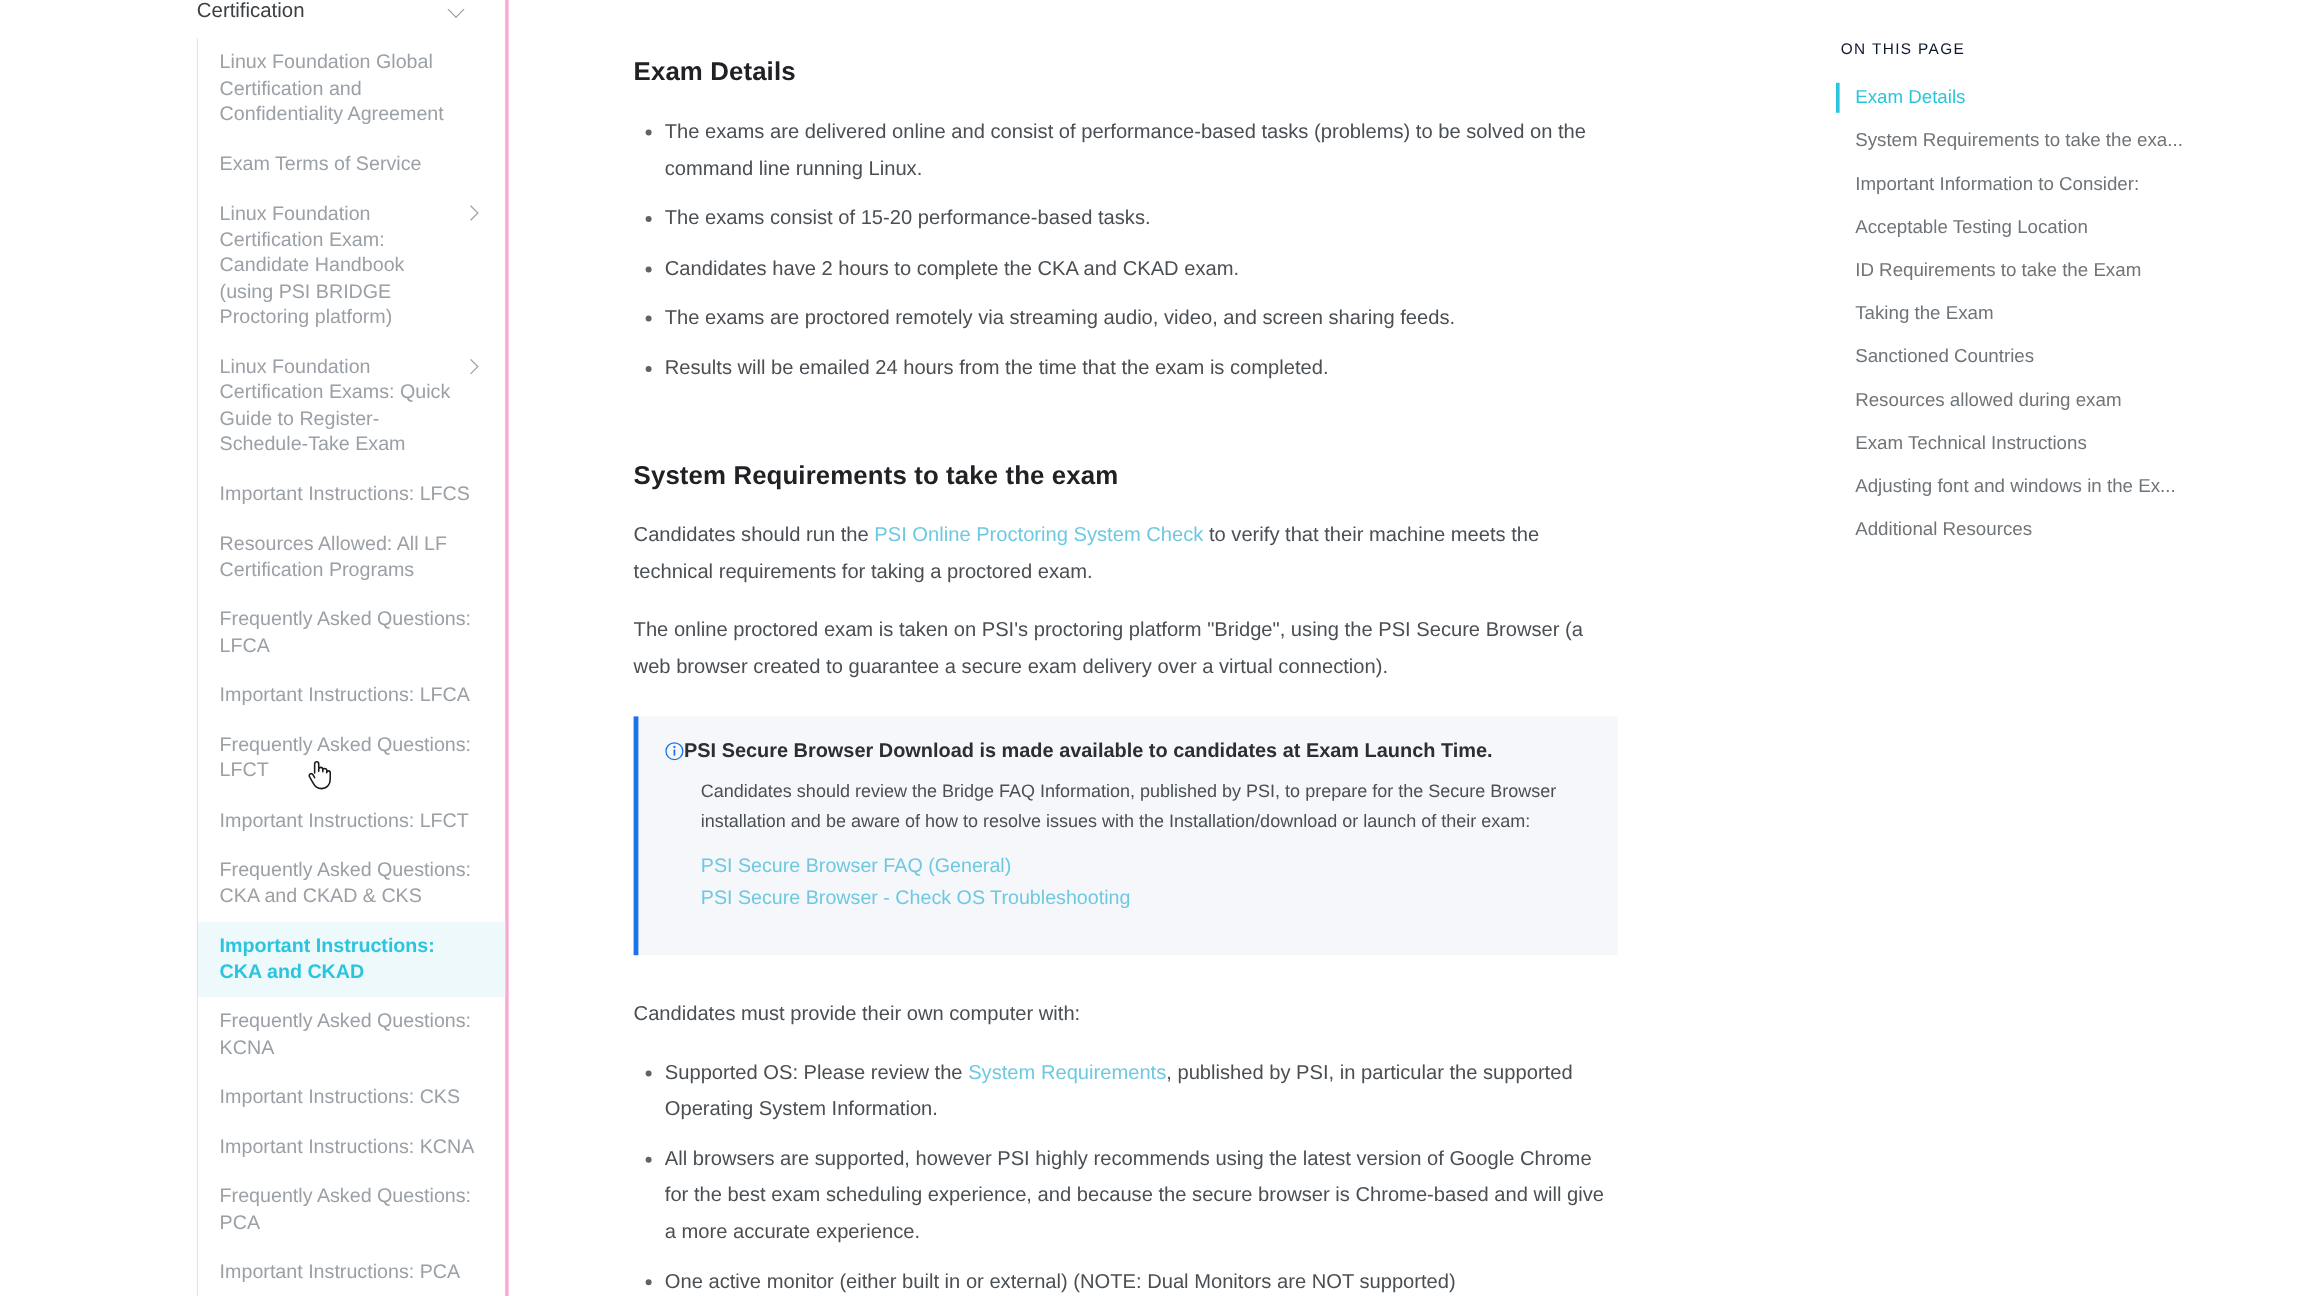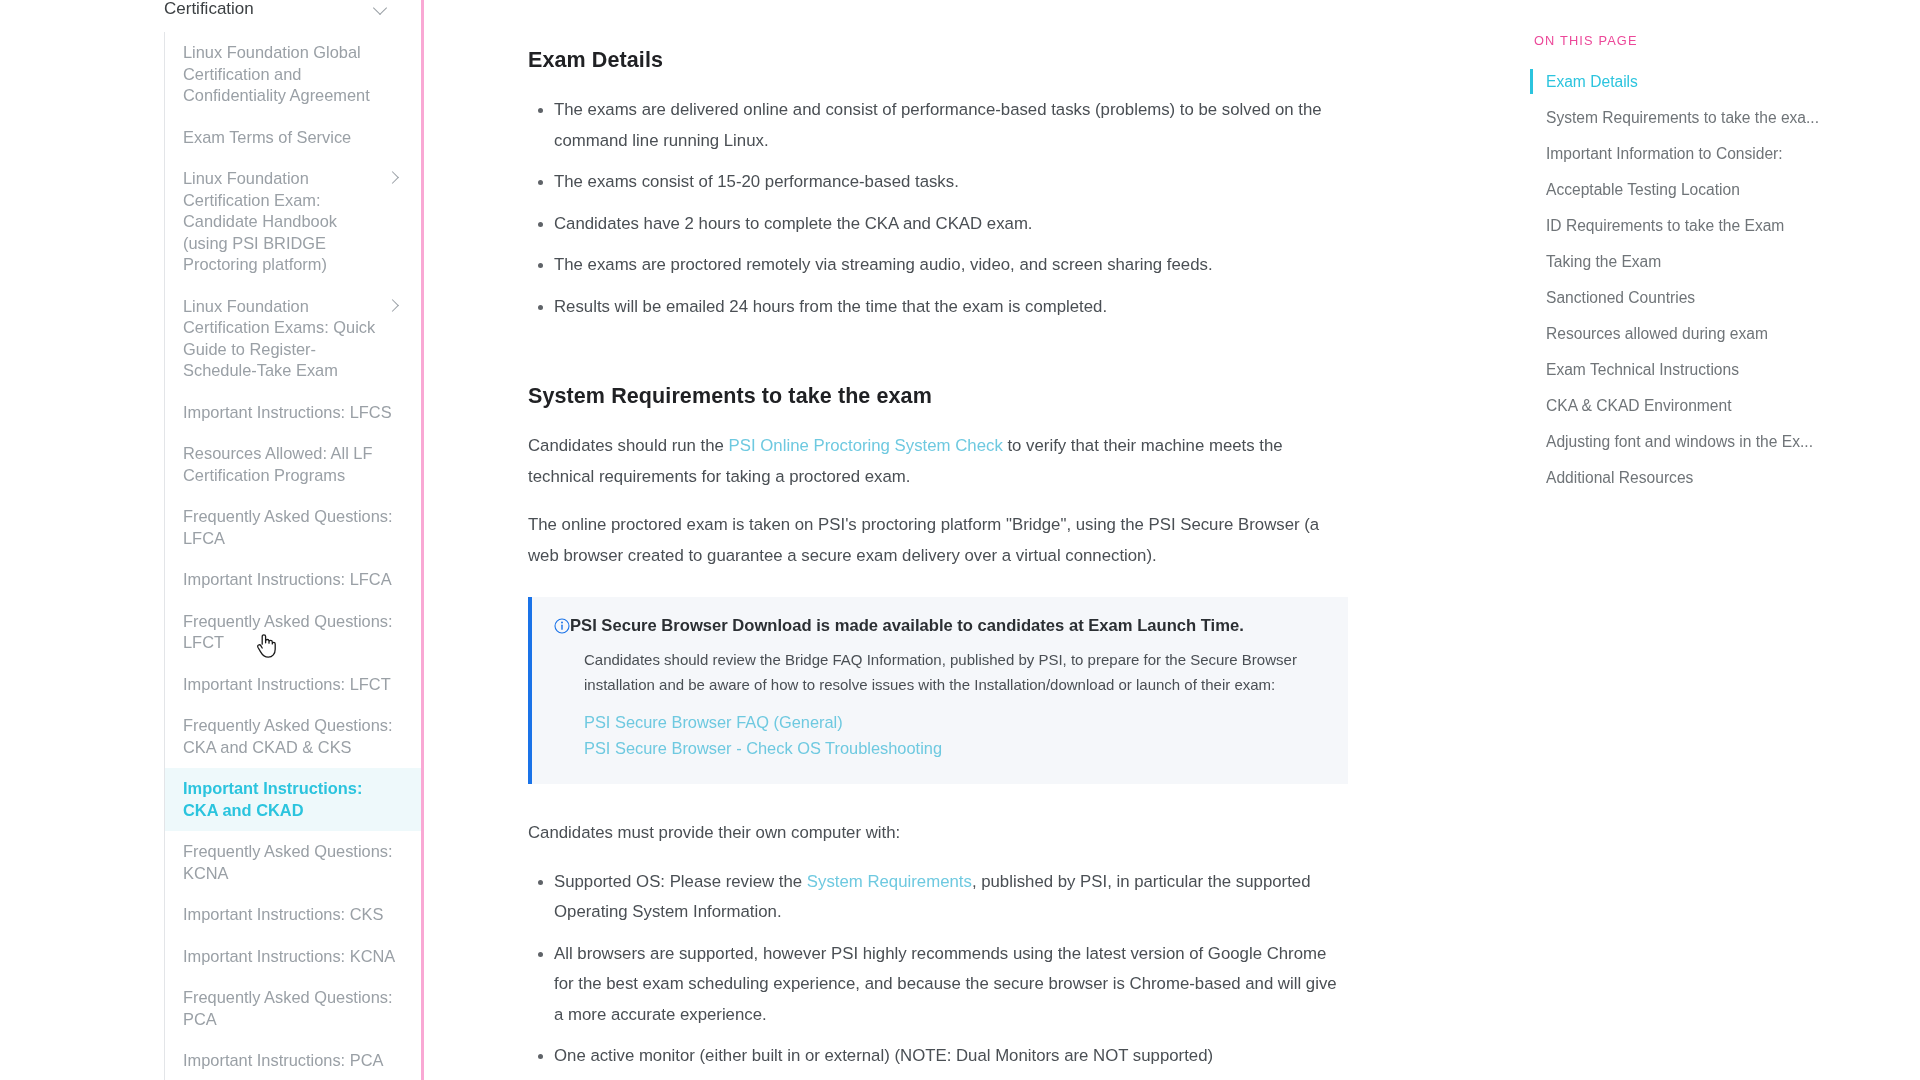--- a/index.html
+++ b/index.html
@@ -197,21 +197,21 @@
     color: #2b2f33;
     line-height: 22px;
   }
   .callout-body {
     font-size: 15px;
     line-height: 24.5px;
     color: #4a4f54;
     margin: 11px 0 0 30px;
   }
   .callout-links {
-    margin: 14px 0 4px 30px;
+    margin: 14px 0 16px 30px;
     display: flex;
     flex-direction: column;
     gap: 3px;
   }
   .callout-links a {
     color: #6ec9e0;
     text-decoration: none;
     font-size: 16.4px;
     line-height: 23px;
   }
@@ -221,21 +221,21 @@
     width: 420px;
     flex: 0 0 420px;
     height: 1080px;
     padding: 33px 40px 0 30px;
     background: #fff;
     position: relative;
   }
   .toc-title {
     font-size: 12.8px;
     letter-spacing: 1.15px;
-    color: #ec4899;
+    color: #0f172a;
     font-weight: normal;
     margin: 0 0 16px 4px;
     text-transform: uppercase;
   }
   .toc-list { list-style: none; margin: 0; padding: 0; }
   .toc-item {
     font-size: 15.6px;
     line-height: 20px;
     color: #6f7478;
     padding: 8px 0 8px 16px;
@@ -385,19 +385,18 @@
     <ul class="toc-list" id="toc-list">
         <li class="toc-item active">Exam Details</li>
         <li class="toc-item">System Requirements to take the exa...</li>
         <li class="toc-item">Important Information to Consider:</li>
         <li class="toc-item">Acceptable Testing Location</li>
         <li class="toc-item">ID Requirements to take the Exam</li>
         <li class="toc-item">Taking the Exam</li>
         <li class="toc-item">Sanctioned Countries</li>
         <li class="toc-item">Resources allowed during exam</li>
         <li class="toc-item">Exam Technical Instructions</li>
-        <li class="toc-item">CKA &amp; CKAD Environment</li>
         <li class="toc-item">Adjusting font and windows in the Ex...</li>
         <li class="toc-item">Additional Resources</li>
       </ul>
   </nav>
 
 </div>
 
 </body></html>

